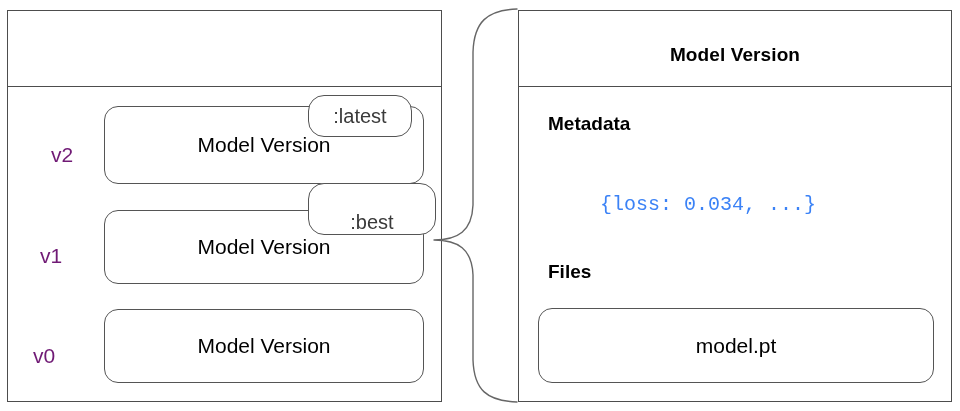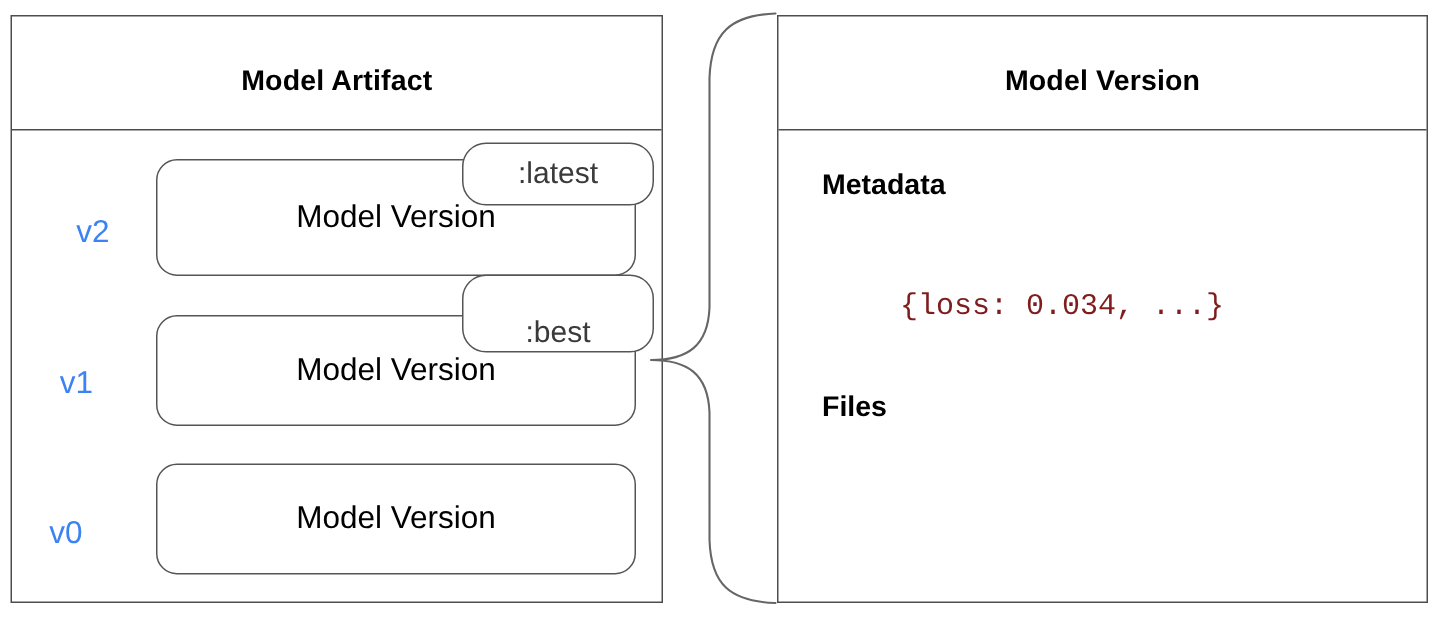--- a/index.html
+++ b/index.html
@@ -57,21 +57,21 @@
 
   .version-row {
     position: absolute;
     left: 0;
     width: 100%;
     height: 0;
   }
   .version-label {
     position: absolute;
     font-size: 21px;
-    color: #3b82f6;
+    color: #701a75;
     text-align: center;
     width: 56px;
   }
 
   .mv-card {
     position: absolute;
     box-sizing: border-box;
     border: 1.1px solid #555555;
     border-radius: 14px;
     background: #ffffff;
@@ -109,21 +109,21 @@
   .section-heading {
     position: absolute;
     font-weight: bold;
     font-size: 19px;
     color: #000000;
   }
   .metadata-value {
     position: absolute;
     font-family: "Liberation Mono", "DejaVu Sans Mono", monospace;
     font-size: 20px;
-    color: #7f1d1d;
+    color: #3b82f6;
     white-space: pre;
   }
   .file-card {
     position: absolute;
     box-sizing: border-box;
     border: 1.1px solid #555555;
     border-radius: 14px;
     background: #ffffff;
     display: flex;
     align-items: center;
@@ -153,32 +153,31 @@
              C 487 10, 474 22, 473 52
              L 473 205
              C 472 231, 458 240, 434 240
              C 458 240, 472 249, 473 275
              L 473 360
              C 474 390, 487 401, 517 402" fill="none" stroke="#666666" stroke-width="1.4" stroke-linecap="round" stroke-linejoin="round"></path>
   </svg>
 
   <div class="panel" id="artifact-panel">
 
-    <div class="panel-title">Model Artifact</div>
 
     <div class="panel-divider"></div>
 
     <div class="version-row">
       <div class="version-label" style="left: 26px; top: 132px;">v2</div>
 
       <div class="mv-card" style="left: 96px; top: 95px; width: 320px; height: 78px;">
         <span>Model Version</span>
       </div>
 
-      <div class="alias-tag" style="left: 300px; top: 84px; width: 128px; height: 42px;">
+      <div class="alias-tag" style="left: 300px; top: 84px; width: 104px; height: 42px;">
         <span>:latest</span>
       </div>
     </div>
 
     <div class="version-row">
       <div class="version-label" style="left: 15px; top: 233px;">v1</div>
 
       <div class="mv-card" style="left: 96px; top: 199px; width: 320px; height: 74px;">
         <span>Model Version</span>
       </div>
@@ -203,16 +202,19 @@
     <div class="panel-title">Model Version</div>
 
     <div class="panel-divider"></div>
 
     <div class="section-heading" style="left: 29px; top: 102px;">Metadata</div>
 
     <div class="metadata-value" style="left: 81px; top: 182px;">{loss: 0.034, ...}</div>
 
     <div class="section-heading" style="left: 29px; top: 250px; text-align: center;">Files</div>
 
+    <div class="file-card" style="left: 19px; top: 297px; width: 396px; height: 75px;">
+      <span>model.pt</span>
+    </div>
 
   </div>
 
 </div>
 
 </body></html>

